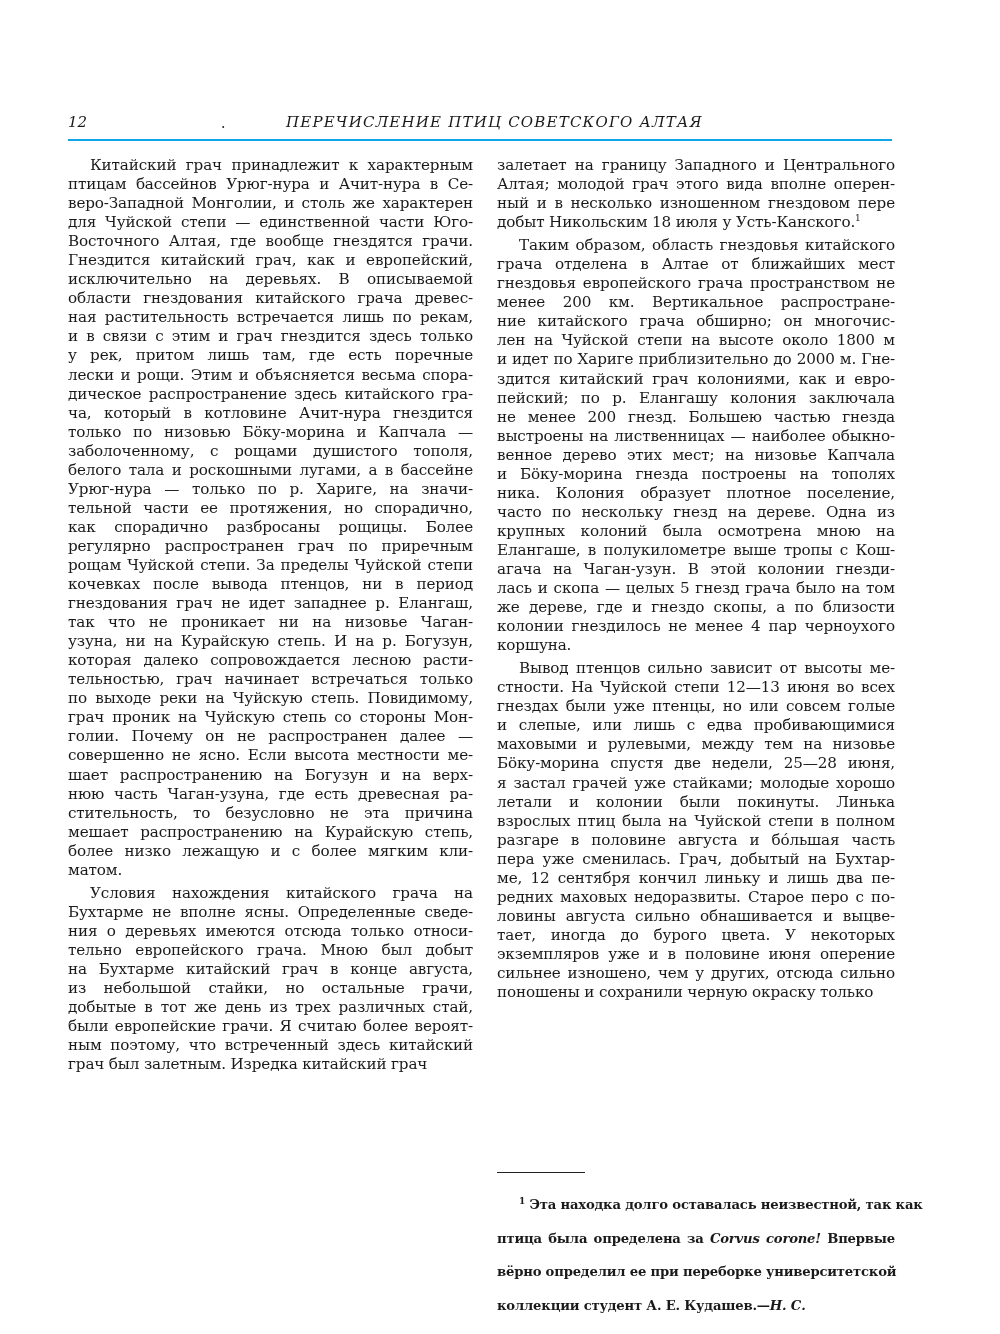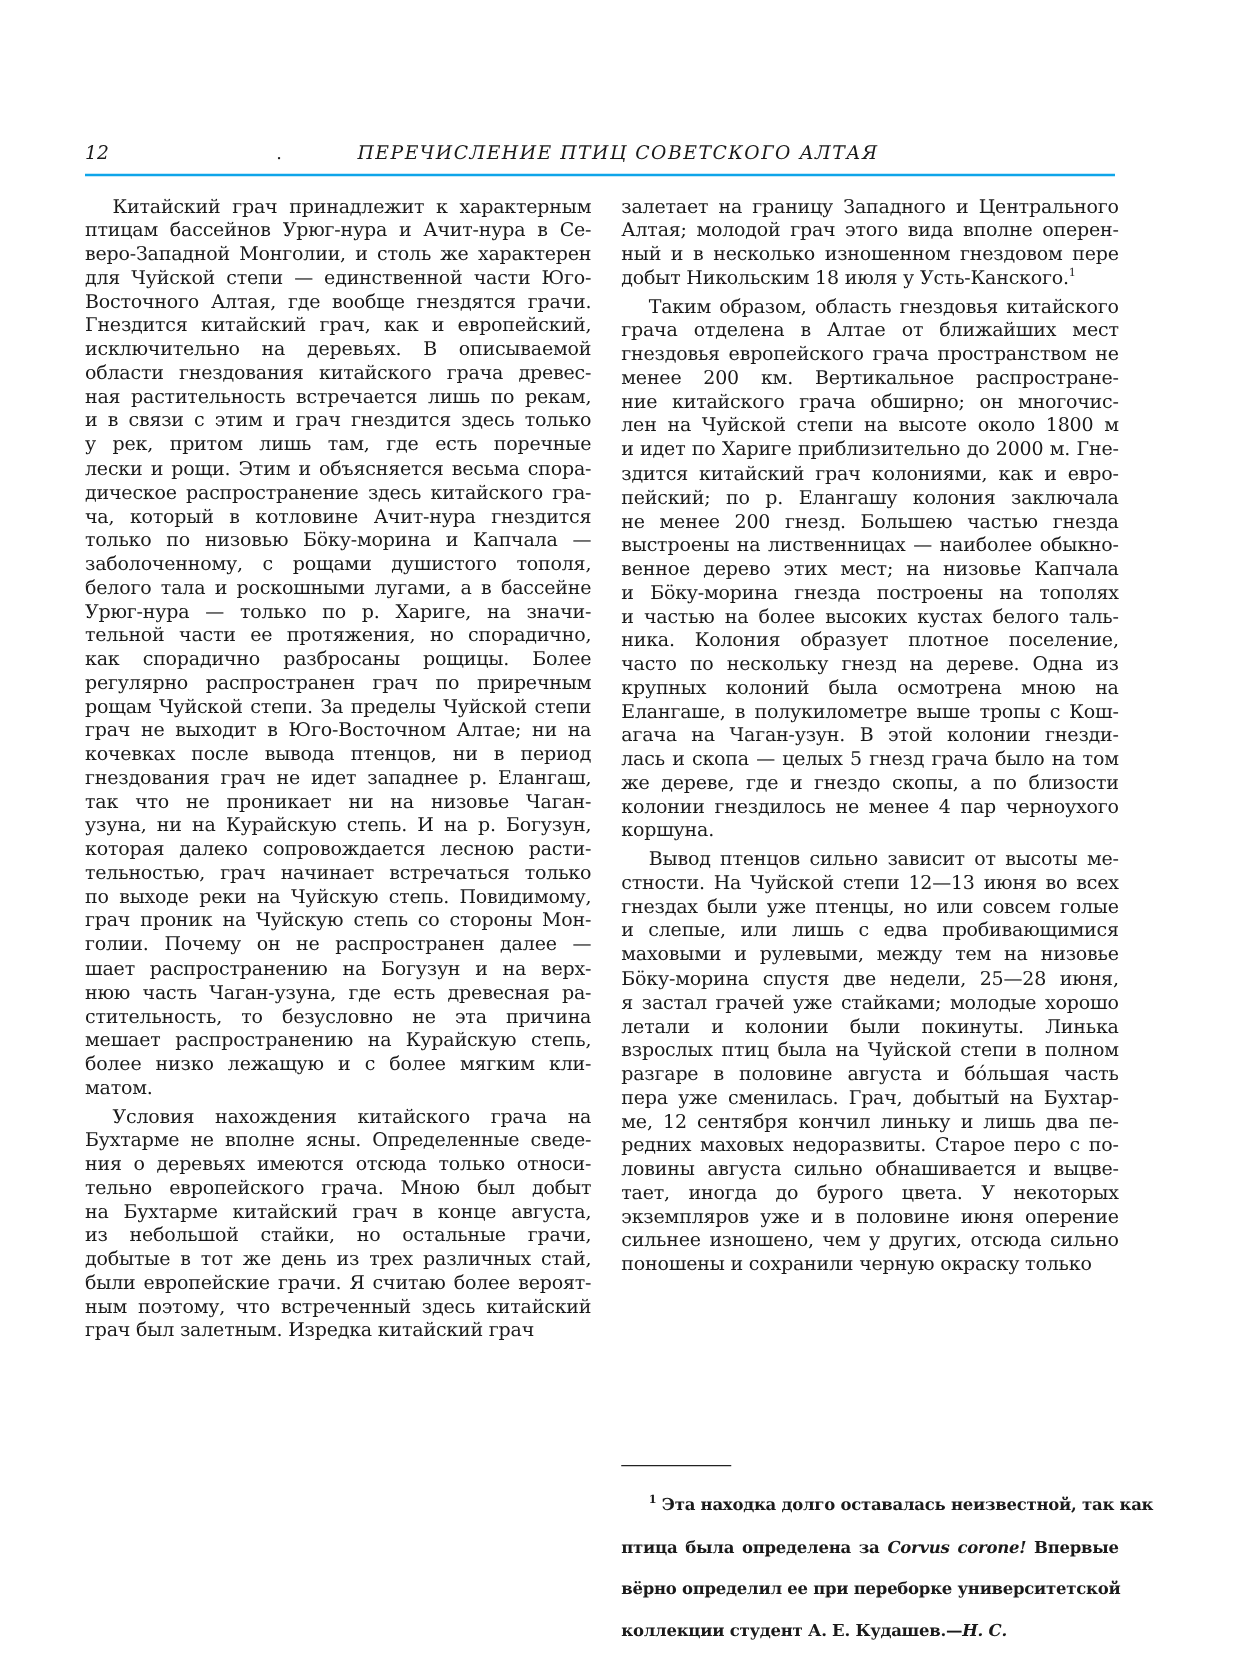--- a/index.html
+++ b/index.html
@@ -69,30 +69,30 @@
         <span class="line">дическое распространение здесь китайского гра-</span>
         <span class="line">ча, который в котловине Ачит-нура гнездится</span>
         <span class="line">только по низовью Бöку-морина и Капчала —</span>
         <span class="line">заболоченному, с рощами душистого тополя,</span>
         <span class="line">белого тала и роскошными лугами, а в бассейне</span>
         <span class="line">Урюг-нура — только по р. Хариге, на значи-</span>
         <span class="line">тельной части ее протяжения, но спорадично,</span>
         <span class="line">как спорадично разбросаны рощицы. Более</span>
         <span class="line">регулярно распространен грач по приречным</span>
         <span class="line">рощам Чуйской степи. За пределы Чуйской степи</span>
-        <span class="line">грач не выходит в Юго-Восточном Алтае; ни на</span>
         <span class="line">кочевках после вывода птенцов, ни в период</span>
         <span class="line">гнездования грач не идет западнее р. Елангаш,</span>
         <span class="line">так что не проникает ни на низовье Чаган-</span>
         <span class="line">узуна, ни на Курайскую степь. И на р. Богузун,</span>
         <span class="line">которая далеко сопровождается лесною расти-</span>
         <span class="line">тельностью, грач начинает встречаться только</span>
         <span class="line">по выходе реки на Чуйскую степь. Повидимому,</span>
         <span class="line">грач проник на Чуйскую степь со стороны Мон-</span>
         <span class="line">голии. Почему он не распространен далее —</span>
+        <span class="line">совершенно не ясно. Если высота местности ме-</span>
         <span class="line">шает распространению на Богузун и на верх-</span>
         <span class="line">нюю часть Чаган-узуна, где есть древесная ра-</span>
         <span class="line">стительность, то безусловно не эта причина</span>
         <span class="line">мешает распространению на Курайскую степь,</span>
         <span class="line">более низко лежащую и с более мягким кли-</span>
         <span class="line last">матом.</span>
       </div>
       <div class="para-gap"></div>
       <div>
         <span class="line indent">Условия нахождения китайского грача на</span>
@@ -122,21 +122,20 @@
         <span class="line">менее 200 км. Вертикальное распростране-</span>
         <span class="line">ние китайского грача обширно; он многочис-</span>
         <span class="line">лен на Чуйской степи на высоте около 1800 м</span>
         <span class="line">и идет по Хариге приблизительно до 2000 м. Гне-</span>
         <span class="line">здится китайский грач колониями, как и евро-</span>
         <span class="line">пейский; по р. Елангашу колония заключала</span>
         <span class="line">не менее 200 гнезд. Большею частью гнезда</span>
         <span class="line">выстроены на лиственницах — наиболее обыкно-</span>
         <span class="line">венное дерево этих мест; на низовье Капчала</span>
         <span class="line">и Бöку-морина гнезда построены на тополях</span>
-        <span class="line">и частью на более высоких кустах белого таль-</span>
         <span class="line">ника. Колония образует плотное поселение,</span>
         <span class="line">часто по нескольку гнезд на дереве. Одна из</span>
         <span class="line">крупных колоний была осмотрена мною на</span>
         <span class="line">Елангаше, в полукилометре выше тропы с Кош-</span>
         <span class="line">агача на Чаган-узун. В этой колонии гнезди-</span>
         <span class="line">лась и скопа — целых 5 гнезд грача было на том</span>
         <span class="line">же дереве, где и гнездо скопы, а по близости</span>
         <span class="line">колонии гнездилось не менее 4 пар черноухого</span>
         <span class="line last">коршуна.</span>
       </div>

